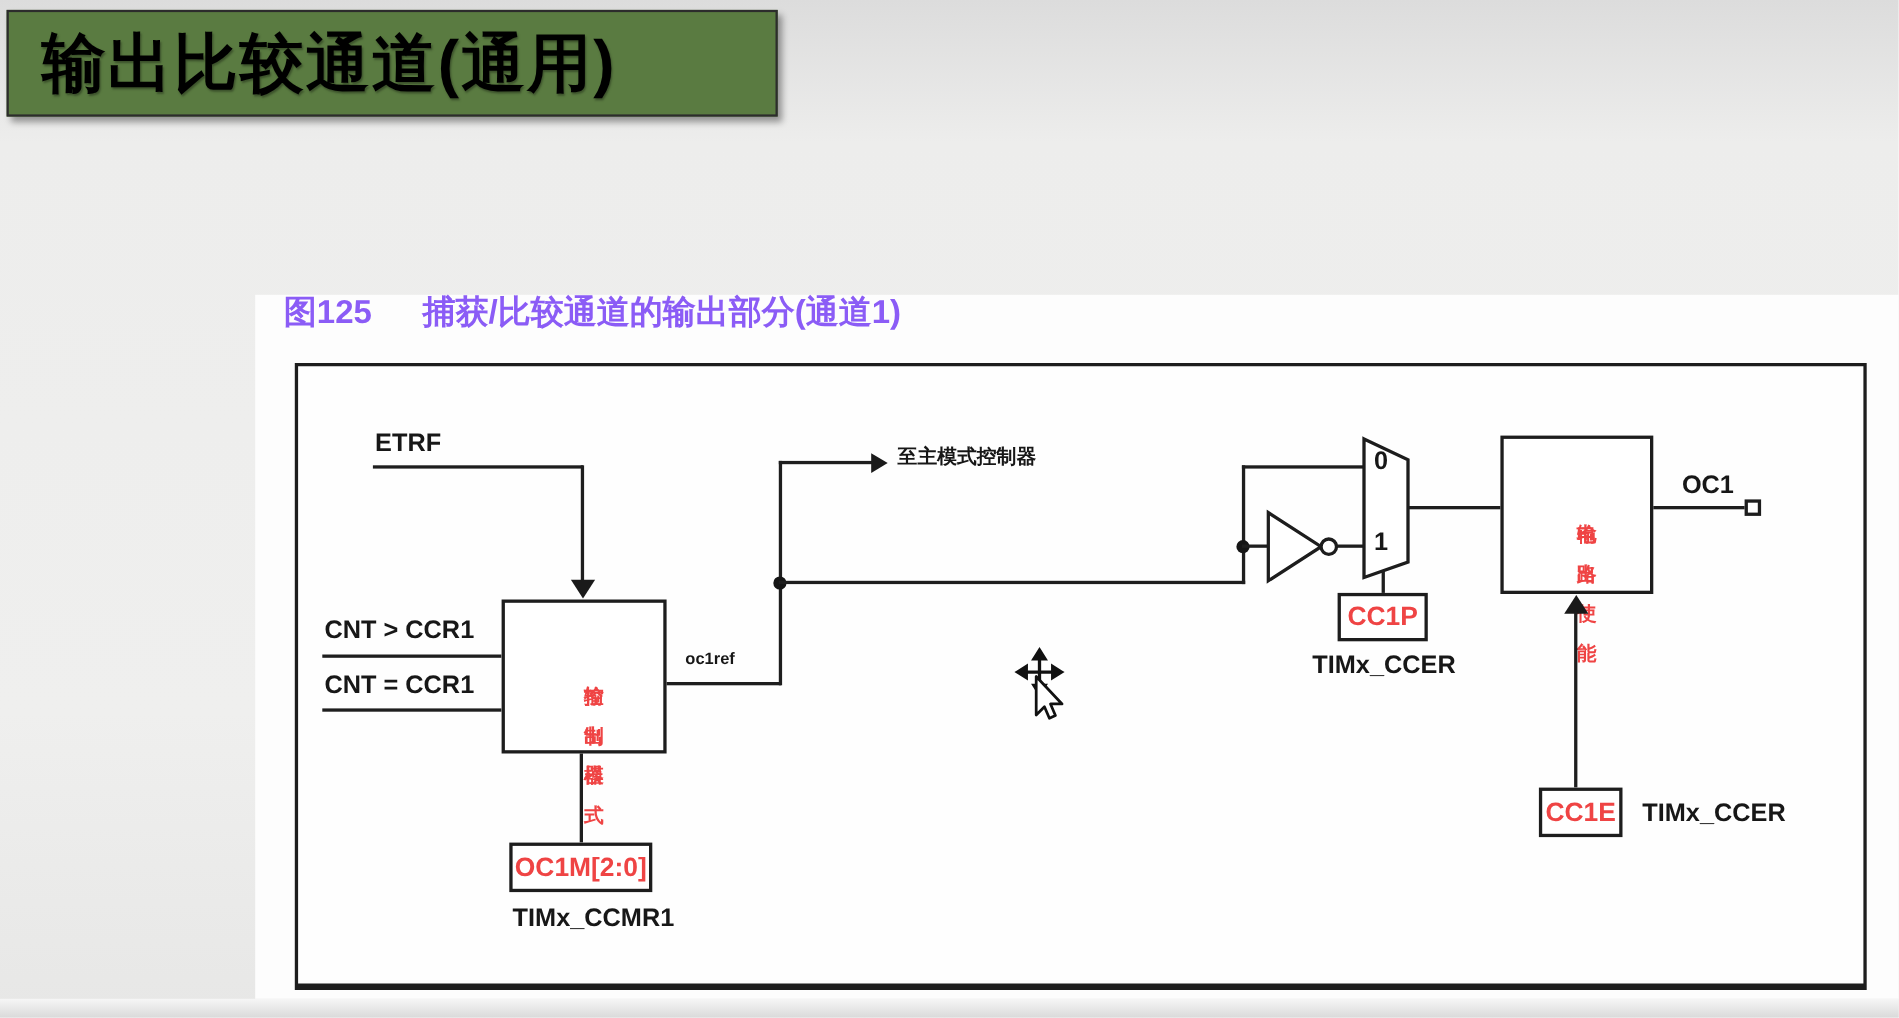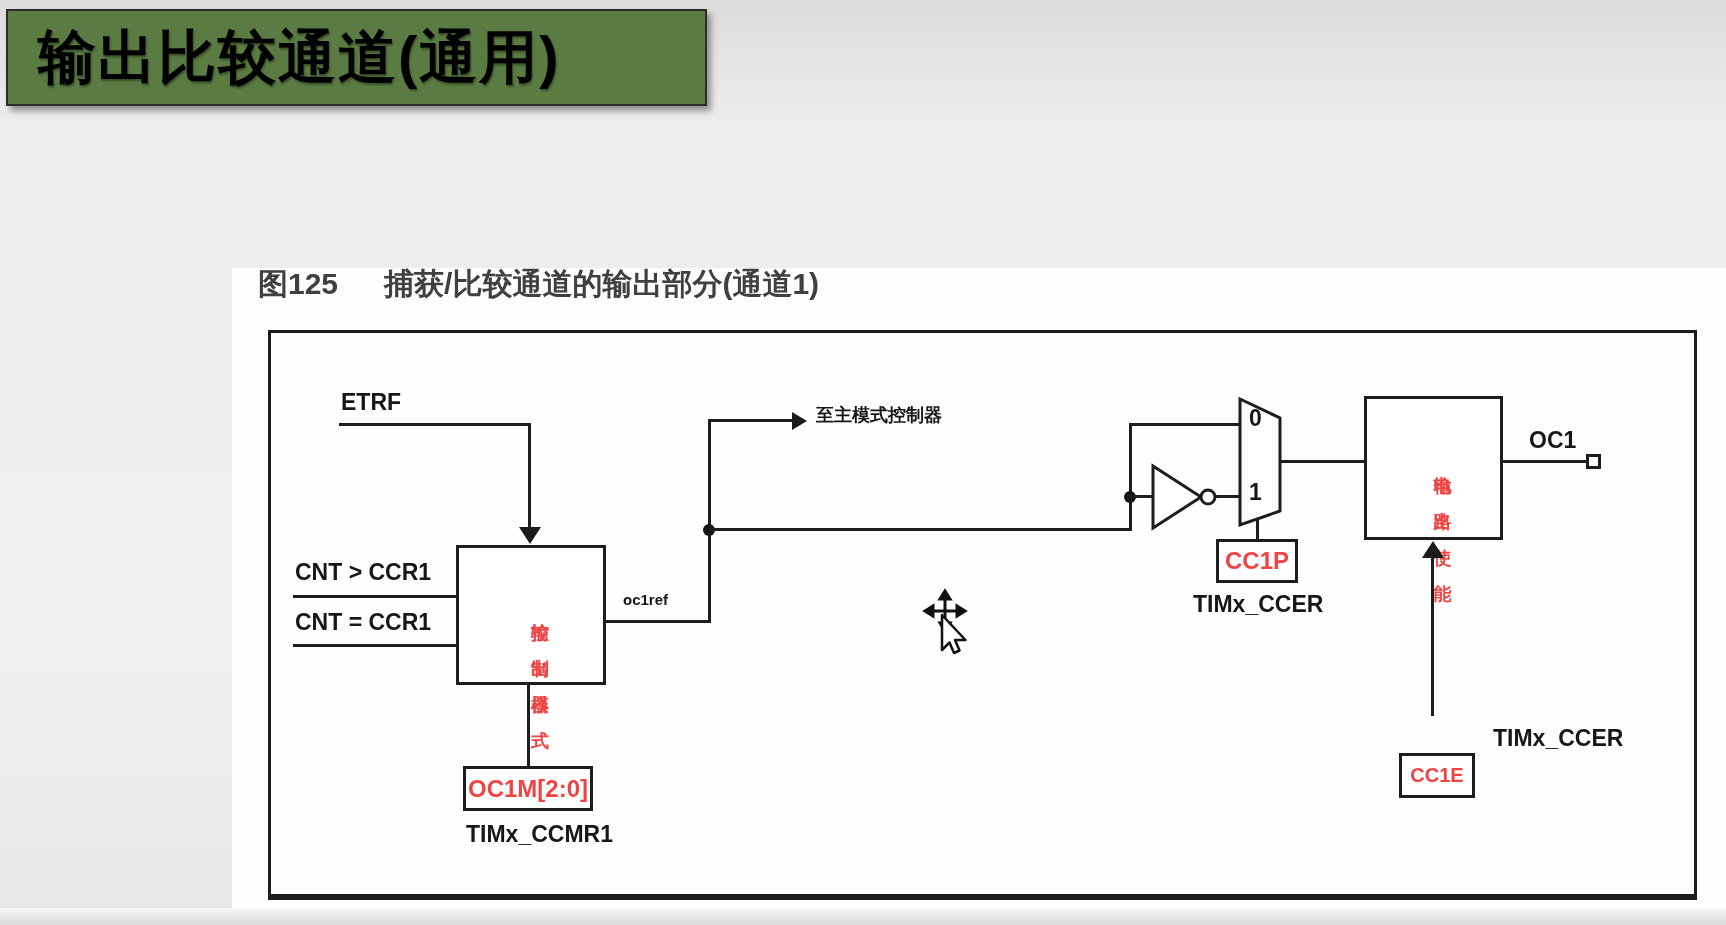--- a/index.html
+++ b/index.html
@@ -25,21 +25,21 @@
     box-shadow:4px 5px 6px rgba(0,0,0,0.38);
     display:flex; align-items:center; padding-left:30px;
   }
   .banner-title {
     color:#000000; font-size:58px; font-weight:bold; letter-spacing:2px;
     text-shadow:1px 2px 2px rgba(0,0,0,0.35); white-space:nowrap;
   }
   
   .caption {
     position:absolute; left:258px; top:264px; display:flex; gap:46px;
-    font-size:30px; font-weight:bold; color:#404040; white-space:nowrap;
+    font-size:30px; font-weight:bold; color:#8b5cf6; white-space:nowrap;
   }
   
   .frame {
     position:absolute; left:268px; top:330px; width:1429px; height:570px;
     border:3px solid #1d1d1d; border-bottom-width:6px; background:#fefefe;
   }
   .frame * { position:absolute; }
   .hline { background:#1e1e1e; height:3px; }
   .vline { background:#1e1e1e; width:3px; }
   .lbl  { font-weight:bold; color:#171717; white-space:nowrap; }
@@ -133,21 +133,21 @@
       <div>电路</div>
     </div>
   </div>
 
   <div class="hline" style="left:1232px; top:127px; width:85px;"></div>
   <span class="lbl lat" style="left:1258px; top:94px;">OC1</span>
   <div class="pad" style="left:1315px; top:121px;"></div>
 
   <div class="arr-up" style="left:1151px; top:208px;"></div>
   <div class="vline" style="left:1160px; top:223px; height:160px;"></div>
-  <div class="bbox" style="left:1128px; top:383px; width:76px; height:45px; font-size:20px;margin-top:37px;">
+  <div class="bbox" style="left:1128px; top:383px; width:76px; height:45px; font-size:24px;">
     <span>CC1E</span>
   </div>
   <span class="lbl lat" style="left:1222px; top:392px;">TIMx_CCER</span>
 
   <div class="vline" style="left:256px; top:352px; height:81px;"></div>
   <div class="bbox" style="left:192px; top:433px; width:130px; height:45px; font-size:24px;">
     <span>OC1M[2:0]</span>
   </div>
   <span class="lbl lat" style="left:195px; top:488px;">TIMx_CCMR1</span>
 

